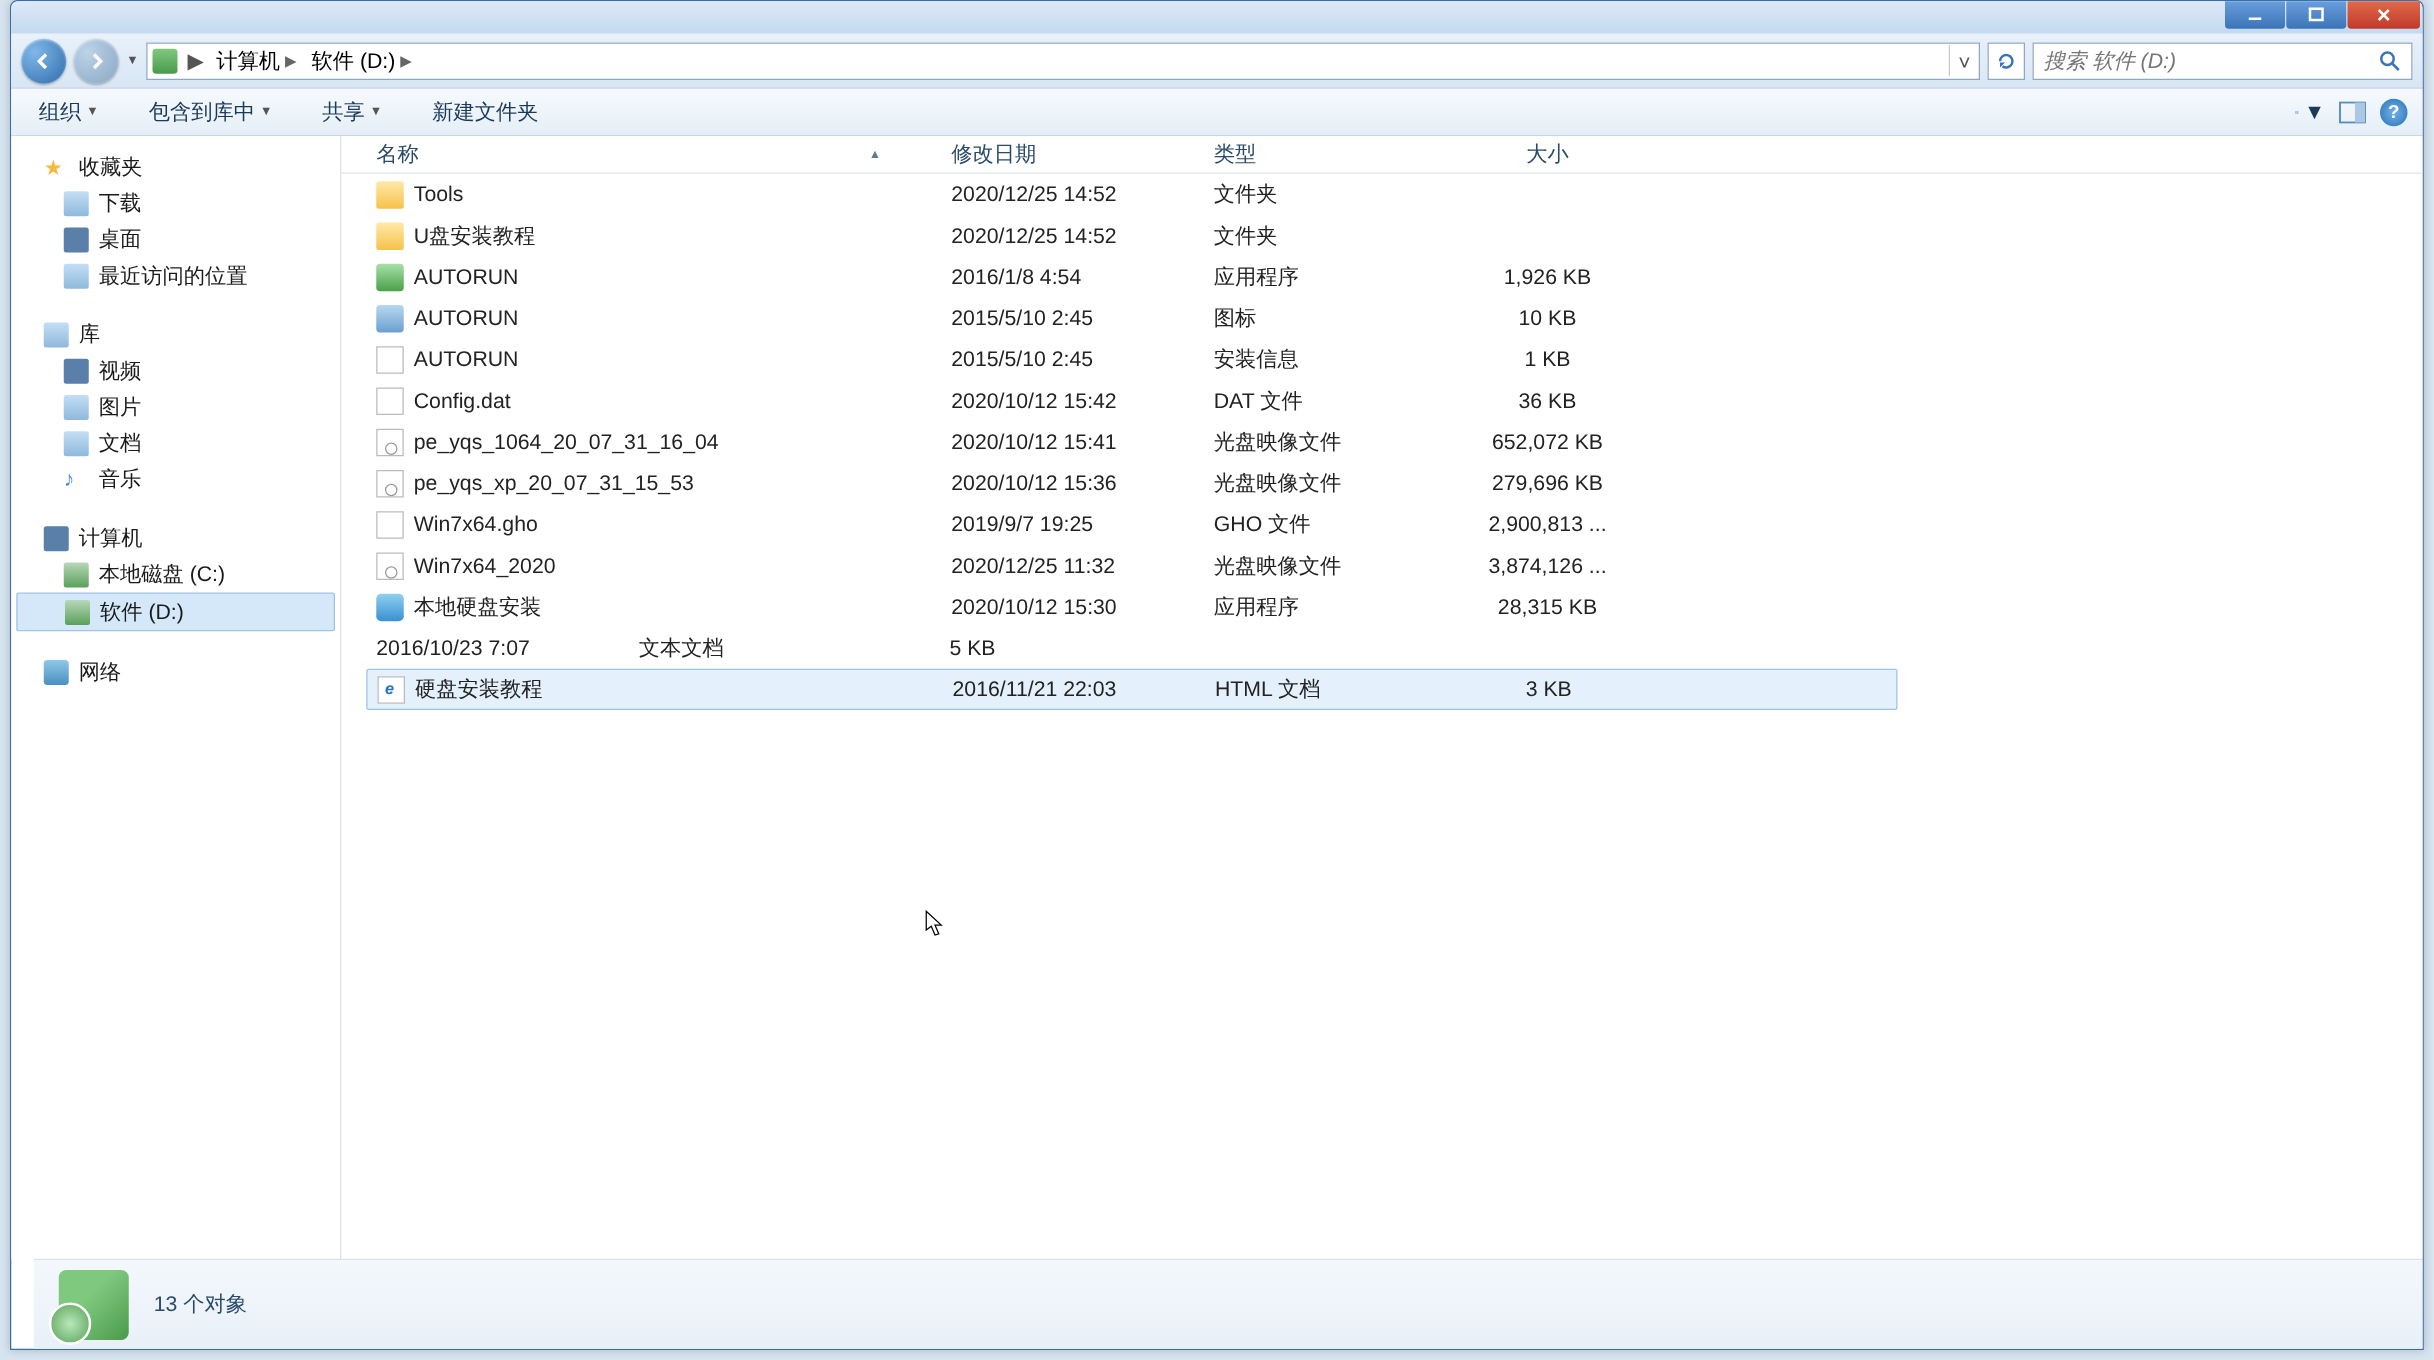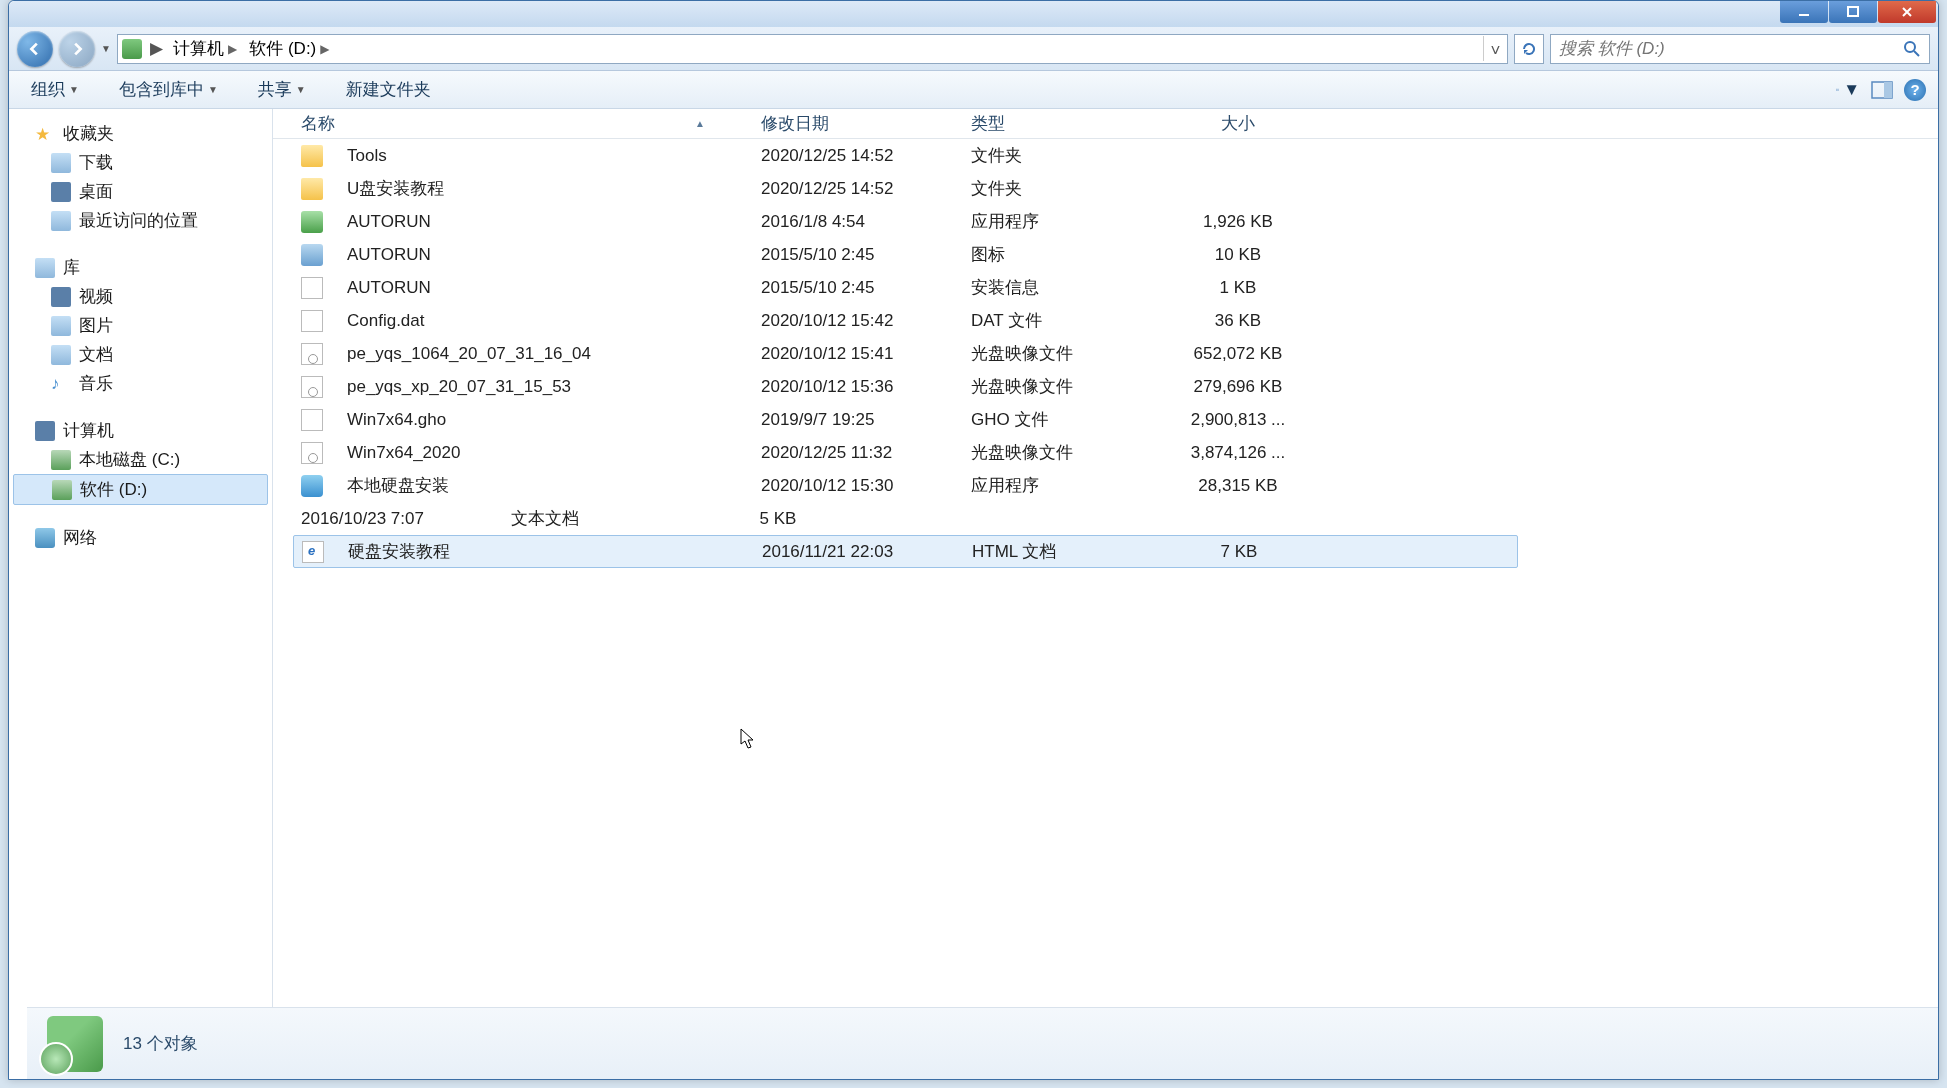--- a/index.html
+++ b/index.html
@@ -61,21 +61,21 @@
 .addrbar .driveicon {
   width: 20px; height: 20px; margin: 0 4px;
   background: linear-gradient(#7fc97f,#4a9a4a); border-radius: 3px;
 }
 .addr-drop { width: 24px; border-left: 1px solid #ccc; text-align: center; color: #555; padding-top:5px;}
 .refreshbtn {
   width: 30px; height: 30px; background: #fff; border: 1px solid #8fa8c2;
   display: flex; align-items: center; justify-content: center;
 }
 .searchbox {
-  width: 380px; height: 30px; background: #fff; border: 1px solid #8fa8c2;
+  width: 304px; height: 30px; background: #fff; border: 1px solid #8fa8c2;
   display: flex; align-items: center; padding: 0 8px;
 }
 .searchbox input {
   border: none; outline: none; flex: 1; font-size: 17px;
   font-style: italic; color: #888;
 }
 .searchbox .sicon { width: 18px; height: 18px; }
 
 .toolbar {
   height: 38px;
@@ -129,21 +129,21 @@
 .col.date { width: 210px; }
 .col.type { width: 210px; }
 .col.size { width: 130px; text-align: center; }
 .sortarrow { font-size: 10px; color: #5a7a9a; margin-left: auto; margin-right: 40px;}
 
 .filelist { flex: 1; overflow: auto; padding-left: 20px; font-size: 17px; }
 .frow {
   display: flex; align-items: center; height: 33px;
   color: #222;
 }
-.frow .col.name { display: flex; align-items: center; gap: 24px; }
+.frow .col.name { display: flex; align-items: center; gap: 8px; }
 .frow.selected {
   background: #e4f0fb;
   border: 1px solid #9cc3e8;
   border-radius: 2px;
   margin-right: 420px;
 }
 .ficon { width: 22px; height: 22px; flex-shrink: 0; }
 .ficon.folder { background: linear-gradient(#ffe9a8,#f5c24a); border-radius: 2px; }
 .ficon.exe { background: linear-gradient(#a8e0a8,#4aa04a); border-radius: 3px; }
 .ficon.ico { background: linear-gradient(#b8d8f0,#6aa0d0); border-radius: 3px; }
@@ -475,21 +475,21 @@
             <div class="col type">文本文档</div>
             <div class="col size">5 KB</div>
           </div>
           <div class="frow selected">
             <div class="col name">
               <div class="ficon html"></div>
               <span>硬盘安装教程</span>
             </div>
             <div class="col date">2016/11/21 22:03</div>
             <div class="col type">HTML 文档</div>
-            <div class="col size">7 KB</div>
+            <div class="col size">3 KB</div>
           </div>
         </div>
     </div>
 
   </div>
 
   <div class="statusbar">
     <div class="bigicon"></div>
     <span>13 个对象</span>
   </div>

